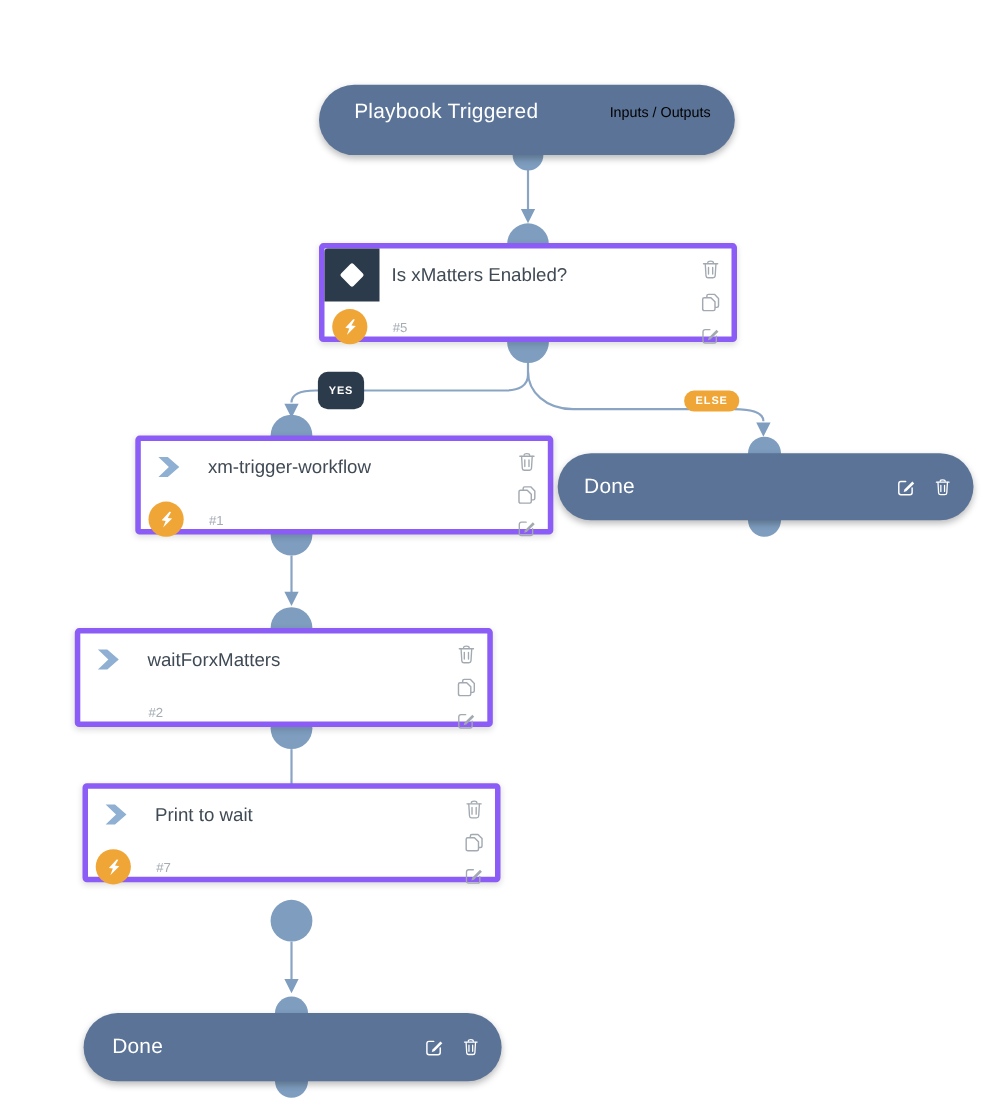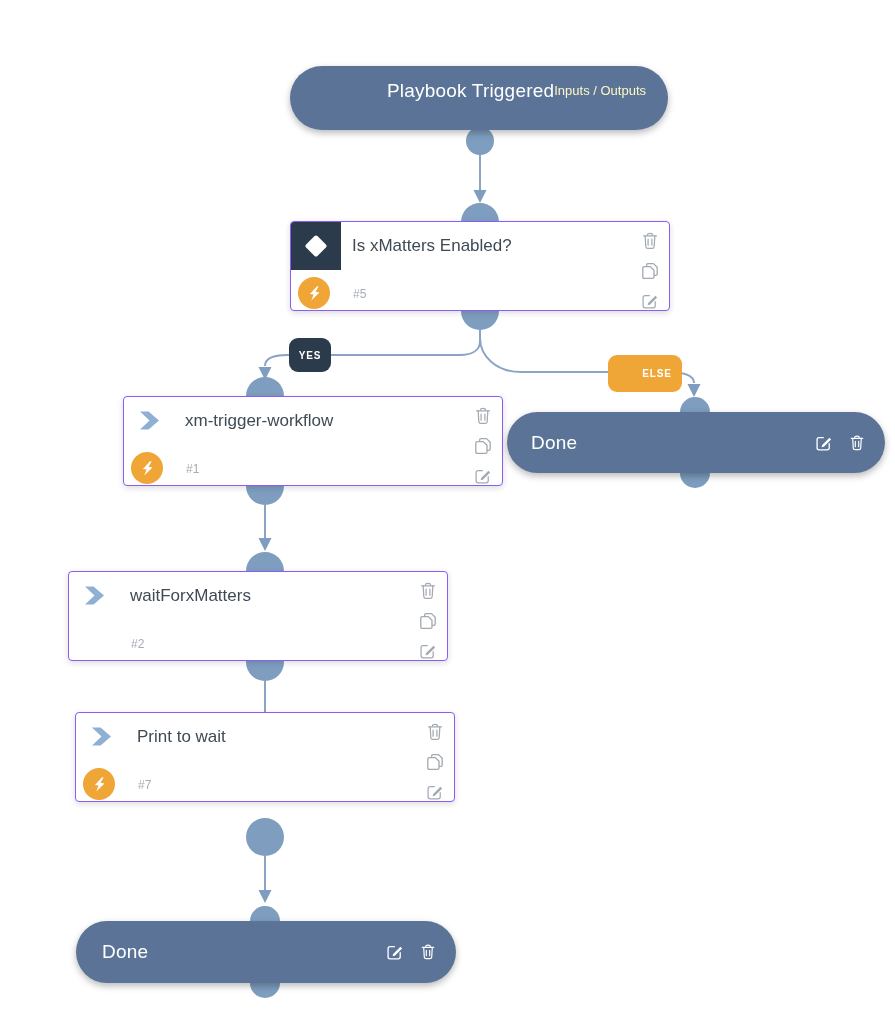--- a/index.html
+++ b/index.html
@@ -5,30 +5,30 @@
   html,body{margin:0;padding:0;background:#fff;}
   .canvas{position:relative;width:895px;height:1009px;background:#ffffff;
           font-family:"Liberation Sans",sans-serif;overflow:hidden;}
   .wires{position:absolute;left:0;top:0;z-index:0;}
   .cline{stroke:#8aa5c4;stroke-width:2;fill:none;}
   .cdot{fill:#7e9dbf;}
 
   
   .pill{position:absolute;background:#5a7397;border-radius:32px;display:flex;align-items:center;
         color:#fff;box-shadow:0 3px 7px rgba(0,0,0,.28);z-index:2;box-sizing:border-box;}
-  .start-pill{left:290px;top:66px;width:378px;height:64px;padding:0 22px 15px 32px;justify-content:flex-end;}
+  .start-pill{left:290px;top:77px;width:378px;height:64px;padding:0 22px 15px 32px;justify-content:space-between;}
   .right-pill{left:507px;top:412px;width:378px;height:61px;padding:0 20px 0 24px;}
   .bottom-pill{left:76px;top:921px;width:380px;height:62px;padding:0 20px 0 26px;}
   .plabel{font-size:19px;letter-spacing:.2px;}
-  .psub{font-size:13px;color:#fef9c3;cursor:pointer;}
+  .psub{font-size:13px;color:#000000;cursor:pointer;}
   .pill-acts{display:flex;gap:16px;margin-left:auto;align-items:center;color:#fff;}
   .pbtn{display:block;cursor:pointer;}
 
   
-  .node{position:absolute;width:380px;height:90px;background:#fff;border:1px solid #8b5cf6;
+  .node{position:absolute;width:380px;height:90px;background:#fff;border:5px solid #8b5cf6;
         border-radius:4px;box-shadow:0 2px 6px rgba(0,0,0,.14);z-index:2;box-sizing:border-box;}
   .decision-node{left:290px;top:221px;}
   .node-xm{left:75px;top:396px;margin-left:48px;}
   .node-wait{left:68px;top:571px;}
   .node-print{left:75px;top:712px;}
   .ntitle{position:absolute;left:61px;top:0;height:47px;display:flex;align-items:center;
           font-size:17px;color:#3f4a55;white-space:nowrap;}
   .nid{position:absolute;left:62px;top:56px;height:32px;display:flex;align-items:center;
        font-size:12px;color:#a5acb4;}
   .dsq{position:absolute;left:0;top:0;width:50px;height:48px;background:#2c3b4b;
@@ -37,21 +37,21 @@
   .boltc{position:absolute;left:7px;top:55px;width:32px;height:32px;border-radius:50%;
          background:#f0a636;display:flex;align-items:center;justify-content:center;color:#fff;}
   .chev{position:absolute;left:15px;top:14px;width:21px;height:19px;color:#8fb0d2;}
   .acts{position:absolute;right:10px;top:10px;display:flex;flex-direction:column;gap:12px;color:#a2a9b1;}
   .abtn{display:block;width:18px;height:18px;cursor:pointer;}
 
   
   .tag{position:absolute;color:#fff;font-size:10px;font-weight:600;letter-spacing:.8px;
        display:flex;align-items:center;justify-content:center;z-index:3;border-radius:9px;}
   .yes-tag{left:289px;top:338px;width:42px;height:34px;background:#2c3b4b;}
-  .else-tag{left:608px;top:355px;width:50px;height:37px;background:#f0a636;padding-left:24px;}
+  .else-tag{left:622px;top:355px;width:50px;height:19px;background:#f0a636;}
 
   
   .isvg{width:18px;height:18px;display:block;}
   .isvg-sm{width:16px;height:16px;display:block;}
   .bsvg{width:17px;height:17px;display:block;transform:rotate(8deg);}
   .csvg{width:21px;height:19px;display:block;}
   .st{fill:none;stroke:currentColor;stroke-width:1.3;stroke-linecap:round;stroke-linejoin:round;}
   .stw{fill:none;stroke:currentColor;stroke-width:1.4;stroke-linecap:round;stroke-linejoin:round;}
   .stf{fill:#fff;stroke:currentColor;stroke-width:1.3;stroke-linejoin:round;}
   .fp{fill:currentColor;stroke:none;}

